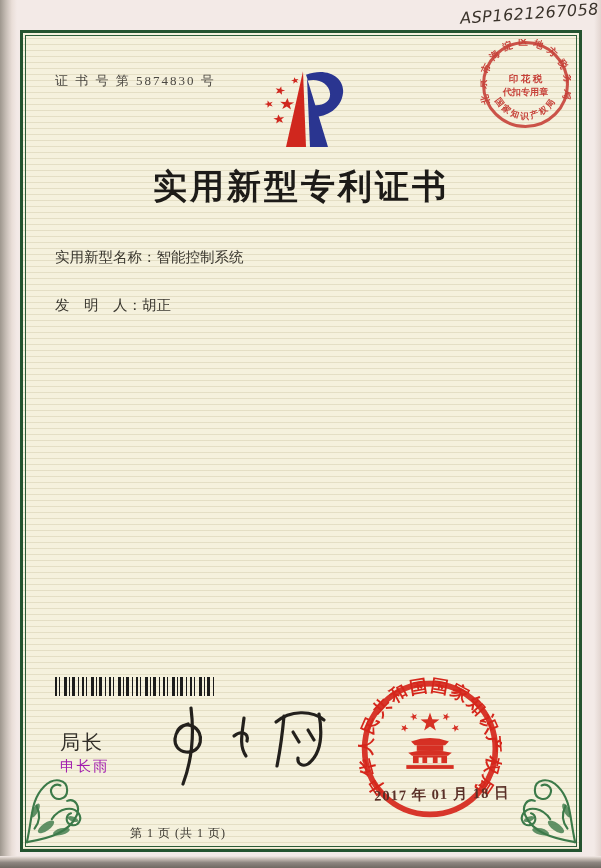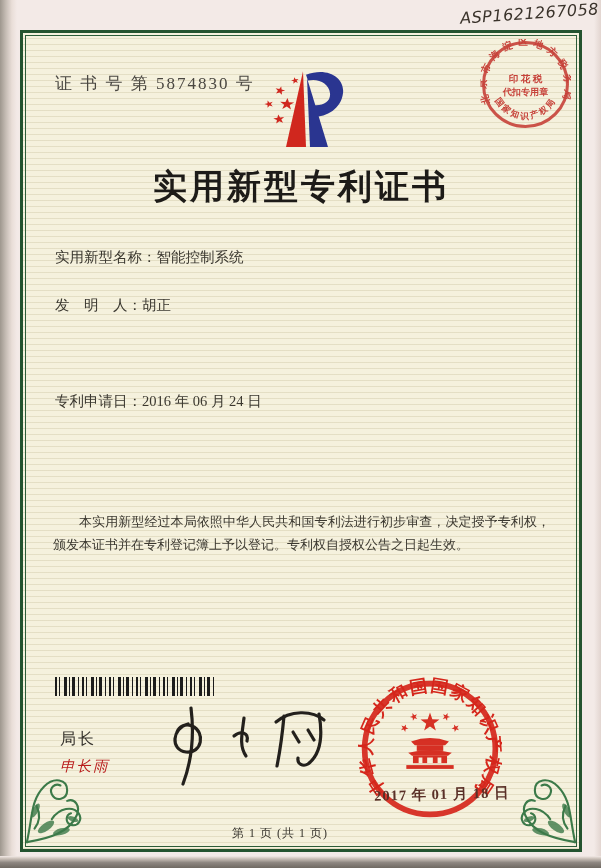--- a/index.html
+++ b/index.html
@@ -15,21 +15,21 @@
     background:linear-gradient(270deg,#e2d5d0 0%,#f3eae7 100%); }
 
   
   .frame { position:absolute; left:20px; top:30px; width:562px; height:822px;
     border:3px solid #24532f;
     background-color:#f5f1dd;
     background-image:repeating-linear-gradient(0deg, rgba(184,175,133,0.28) 0 1px, rgba(0,0,0,0) 1px 6px);
   }
   .frame-inner { position:absolute; inset:2px; border:1px solid #2c5c38; pointer-events:none; }
 
-  .cert-no { position:absolute; left:55px; top:72px; font-size:17px; letter-spacing:2px; color:#4a4741; }
+  .cert-no { position:absolute; left:55px; top:72px; font-size:13px; letter-spacing:2px; color:#4a4741; }
 
   .logo-wrap { position:absolute; left:250px; top:68px; width:100px; height:84px; }
 
   .title { position:absolute; left:20px; top:164px; width:562px; text-align:center;
     font-size:34px; font-weight:bold; letter-spacing:3px; color:#1d1b18; }
   .field-row { position:absolute; left:55px; font-size:14.5px; color:#3a372f; white-space:nowrap; }
   .f-label { font-weight:500; }
   .f-value { font-weight:500; }
 
   .paras { position:absolute; left:53px; top:511px; width:497px; font-size:13px;
@@ -38,29 +38,29 @@
 
   .barcode { position:absolute; left:55px; top:677px; width:162px; height:19px;
     background:repeating-linear-gradient(90deg,
       #1c1c1c 0 2px, transparent 2px 4px,
       #1c1c1c 4px 5px, transparent 5px 9px,
       #1c1c1c 9px 12px, transparent 12px 14px,
       #1c1c1c 14px 15px, transparent 15px 17px,
       #1c1c1c 17px 20px, transparent 20px 23px,
       #1c1c1c 23px 24px, transparent 24px 27px); }
 
-  .sig-title { position:absolute; left:60px; top:729px; font-size:16px; color:#33302a; letter-spacing:2px; }
-  .sig-name  { position:absolute; left:60px; top:757px; font-size:14.5px; color:#b91c1c; letter-spacing:2px;font-style:italic; }
+  .sig-title { position:absolute; left:60px; top:729px; font-size:20px; color:#33302a; letter-spacing:2px; }
+  .sig-name  { position:absolute; left:60px; top:757px; font-size:14.5px; color:#a21caf; letter-spacing:2px; }
   .sig-script { position:absolute; left:158px; top:700px; width:190px; height:88px; }
 
   .seal { position:absolute; left:358px; top:677px; width:144px; height:144px; }
   .seal-date { position:absolute; left:374px; top:785px; font-size:14.5px; font-weight:bold;
     color:#5a3028; letter-spacing:1px; transform:rotate(-1.5deg); white-space:nowrap; }
 
-  .footer { position:absolute; left:130px; top:825px; width:300px; text-align:center;
+  .footer { position:absolute; left:130px; top:825px; width:300px; 
     font-size:12px; color:#39362f; letter-spacing:1px; }
 
   .tax-stamp { position:absolute; left:480px; top:39px; width:91px; height:91px; z-index:5; }
 
   .handwriting { position:absolute; left:460px; top:4px; font-size:16px; color:#3a332b;
     font-family:"DejaVu Sans", sans-serif; font-style:italic; letter-spacing:0.5px;
     transform:rotate(-4deg); white-space:nowrap; }
 
   .ornament { position:absolute; width:96px; height:96px; }
   .orn-bl { left:23px; top:750px; }
@@ -99,26 +99,22 @@
   </div>
 
   <div class="title">实用新型专利证书</div>
 
   <div class="field-row" style="top:248px">
     <span class="f-label">实用新型名称：</span><span class="f-value">智能控制系统</span>
   </div>
   <div class="field-row" style="top:296px">
     <span class="f-label">发　明　人：</span><span class="f-value">胡正</span>
   </div>
-  <div class="field-row" style="top:392px">
-    <span class="f-label">专利申请日：</span><span class="f-value">2016 年 06 月 24 日</span>
-  </div>
 
   <div class="paras">
-    <p class="para">本实用新型经过本局依照中华人民共和国专利法进行初步审查，决定授予专利权，颁发本证书并在专利登记簿上予以登记。专利权自授权公告之日起生效。</p>
   </div>
 
   <div class="barcode"></div>
 
   <div class="sig-title">局长</div>
   <div class="sig-name">申长雨</div>
 
   <div class="sig-script">
     <svg width="190" height="88" viewBox="0 0 190 88">
       <g stroke="#23201c" stroke-width="3.2" fill="none" stroke-linecap="round">

